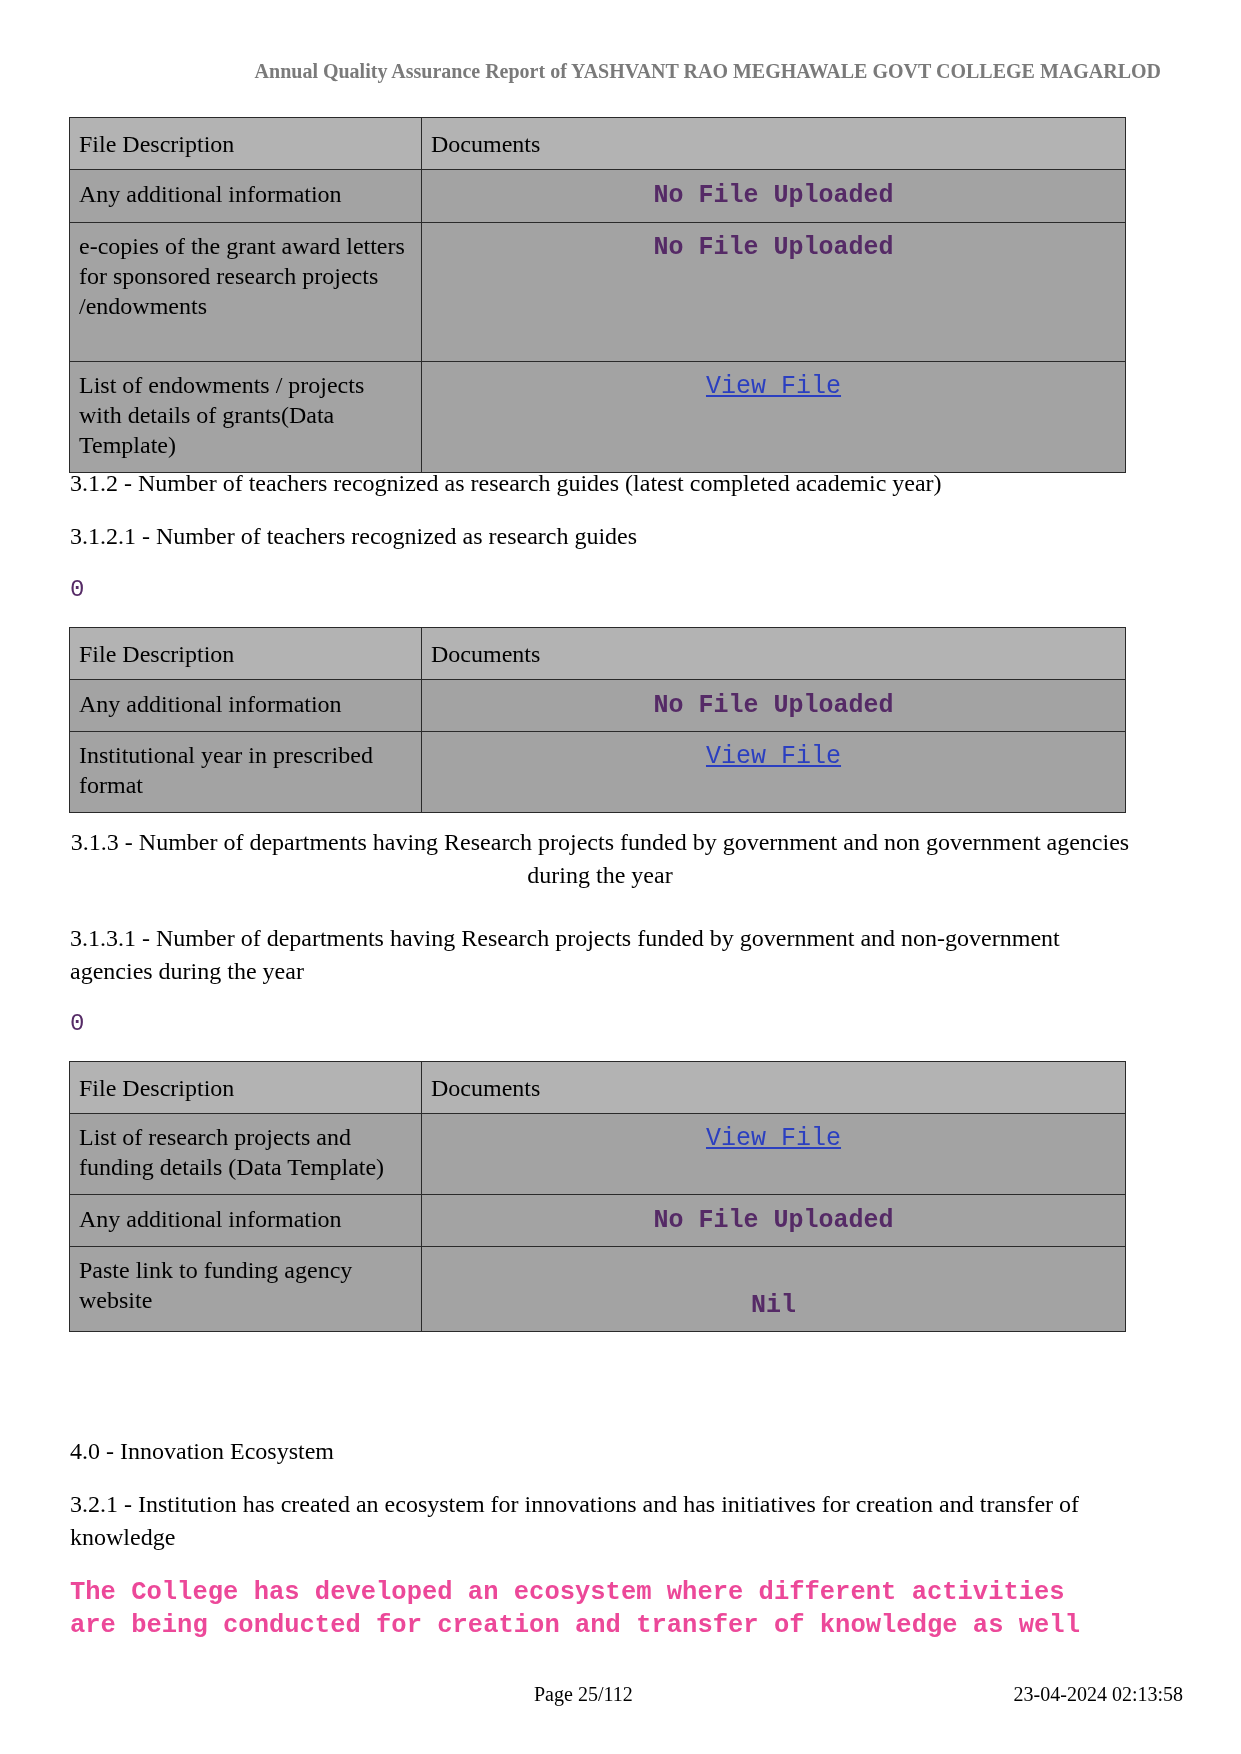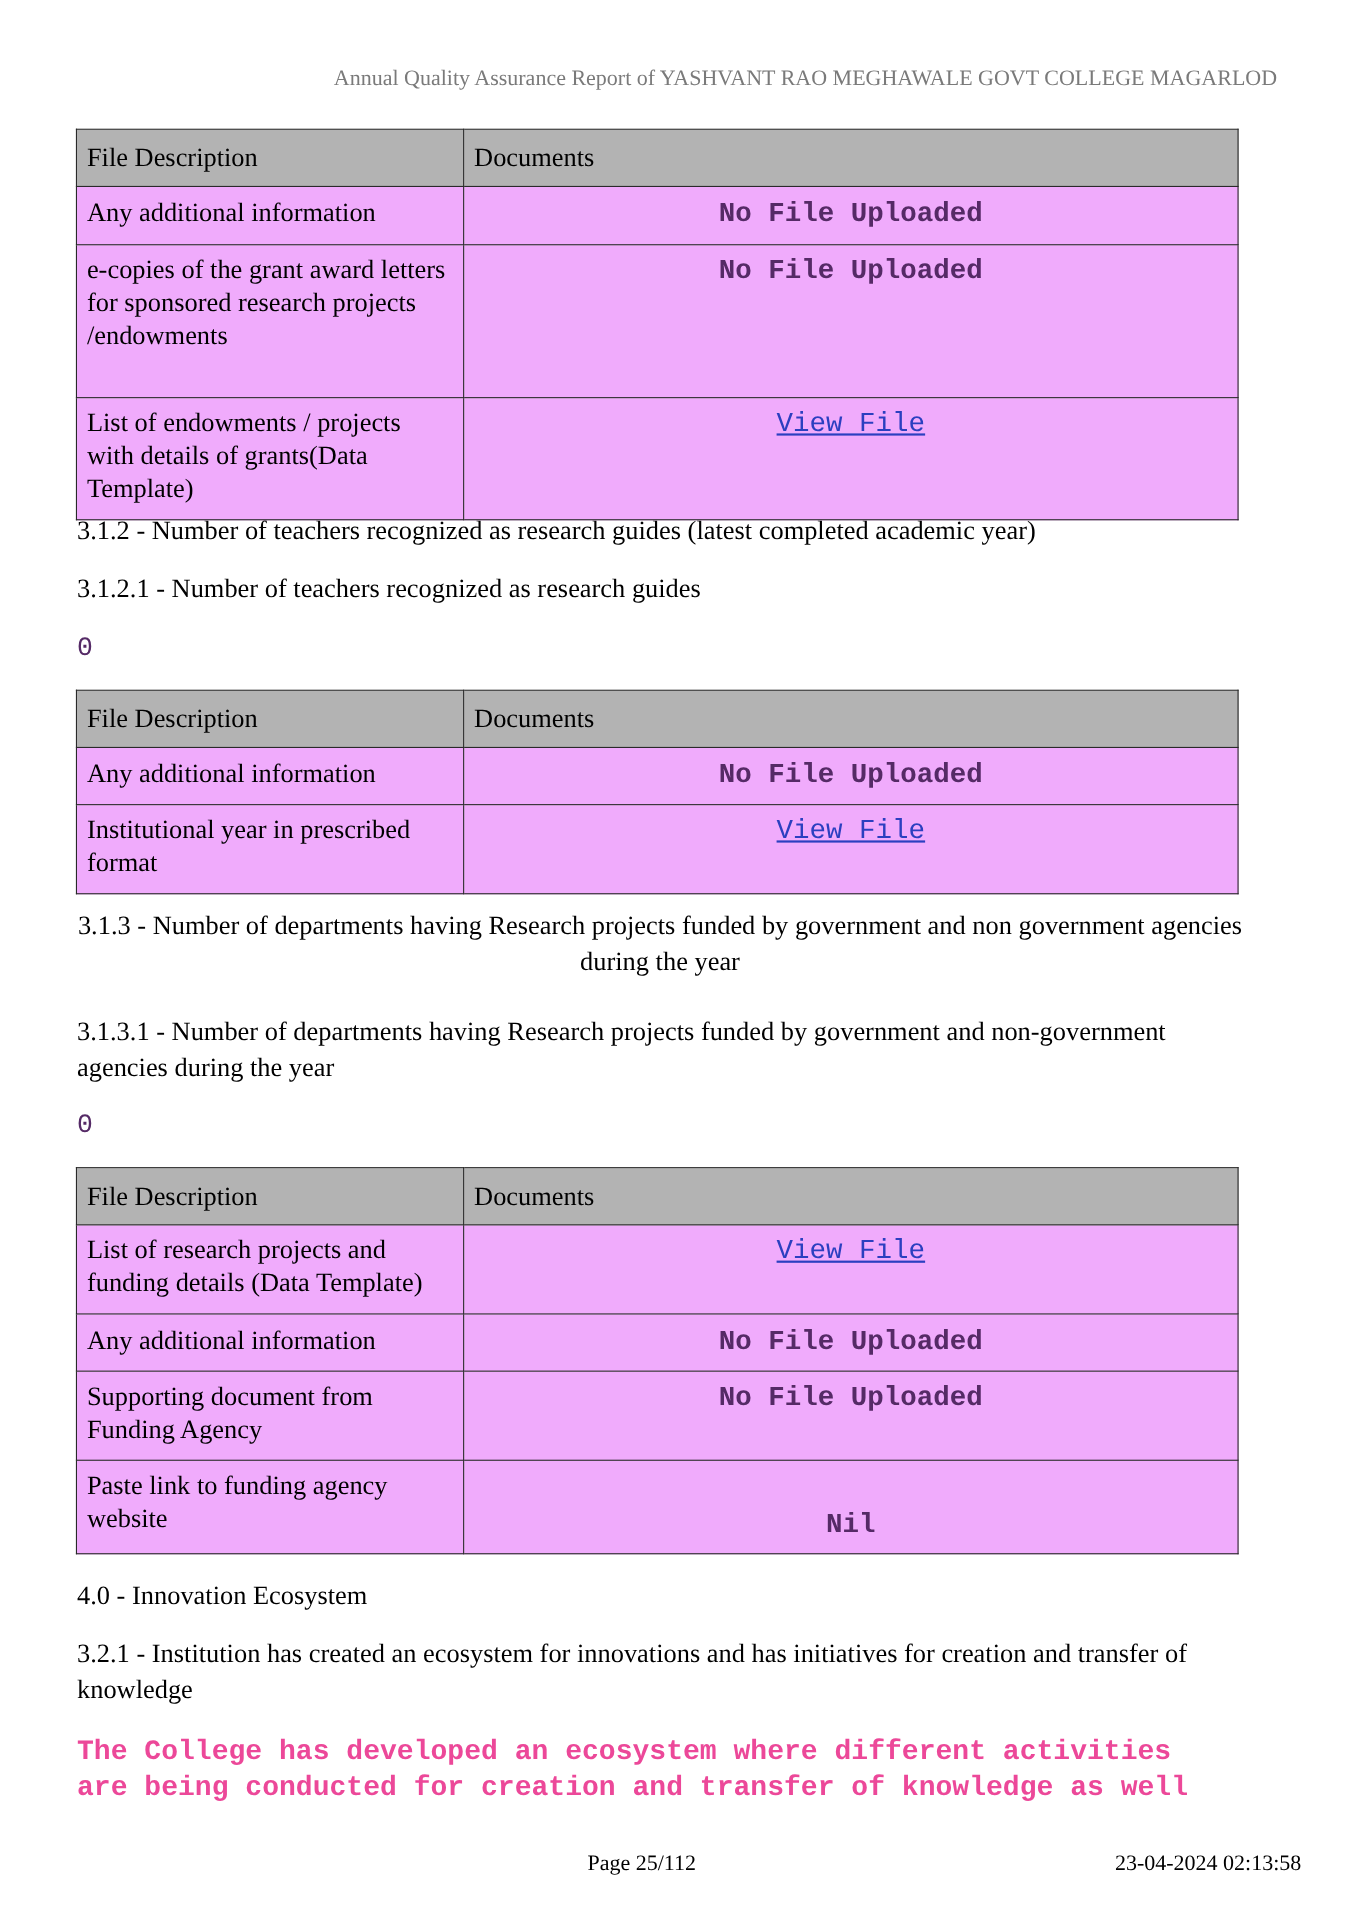--- a/index.html
+++ b/index.html
@@ -1,27 +1,27 @@
 <!DOCTYPE html>
 <html><head>
 <meta charset="utf-8">
 <style>
   html, body { margin:0; padding:0; background:#ffffff; }
   body { width:1241px; height:1754px; position:relative; overflow:hidden;
          font-family:"Liberation Serif","DejaVu Serif",serif; color:#000; }
   .abs { position:absolute; }
   .running-header { left:0; width:1161px; top:60px; text-align:right;
-         font-weight:normal; font-size:20px; color:#7a7a7a; white-space:nowrap; }
+         font-weight:bold; font-size:20px; color:#7a7a7a; white-space:nowrap; }
   table.ftable { position:absolute; left:69px; width:1057px; border-collapse:collapse;
          table-layout:fixed; font-size:24px; }
   table.ftable col.c1 { width:352px; }
   table.ftable td, table.ftable th { border:1.5px solid #2a2a2a; vertical-align:top;
          padding:0 9px; line-height:30px; font-weight:normal; text-align:left; }
   table.ftable th { background:#b3b3b3; height:51px; vertical-align:middle; }
-  table.ftable td { background:#f0abfc; }
+  table.ftable td { background:#a3a3a3; }
   td.doc { text-align:center !important; }
   .mono { font-family:"Liberation Mono","DejaVu Sans Mono",monospace; }
   .nofile { font-weight:bold; color:#552a66; font-size:25px; }
   .viewfile { color:#2b3fc0; text-decoration:underline; font-size:25px; cursor:pointer; }
   .h { left:70px; width:1060px; font-weight:normal; font-size:24px; line-height:33px; }
   .val { left:70px; font-family:"Liberation Mono","DejaVu Sans Mono",monospace;
          color:#552a66; font-size:24px; }
   .para { left:70px; width:1080px; font-size:24px; line-height:33px; }
   .mono-para { left:70px; width:1100px; font-family:"Liberation Mono","DejaVu Sans Mono",monospace;
          font-weight:bold; color:#ec4899; font-size:25.5px; line-height:33px; white-space:pre; }
@@ -97,24 +97,20 @@
     <th>Documents</th>
   </tr>
   <tr style="height:81px;">
     <td style="padding-top:8px;">List of research projects and funding details (Data Template)</td>
     <td class="doc" style="padding-top:8px;"><span class="mono viewfile">View File</span></td>
   </tr>
   <tr style="height:52px;">
     <td style="padding-top:9px;">Any additional information</td>
     <td class="doc" style="padding-top:9px;"><span class="mono nofile">No File Uploaded</span></td>
   </tr>
-  <tr style="height:81px;">
-    <td style="padding-top:8px;">Supporting document from Funding Agency</td>
-    <td class="doc" style="padding-top:8px;"><span class="mono nofile">No File Uploaded</span></td>
-  </tr>
   <tr style="height:85px;">
     <td style="padding-top:8px;">Paste link to funding agency website</td>
     <td class="doc" style="vertical-align:bottom; padding-bottom:10px;"><span class="mono nofile">Nil</span></td>
   </tr>
 </tbody>
   </table>
 
 <div class="abs h" style="top:1435px;">4.0 - Innovation Ecosystem</div>
 <div class="abs para" style="top:1488px;">3.2.1 - Institution has created an ecosystem for innovations and has initiatives for creation and transfer of knowledge</div>
 <div class="abs mono-para" style="top:1576px;">The College has developed an ecosystem where different activities</div>

